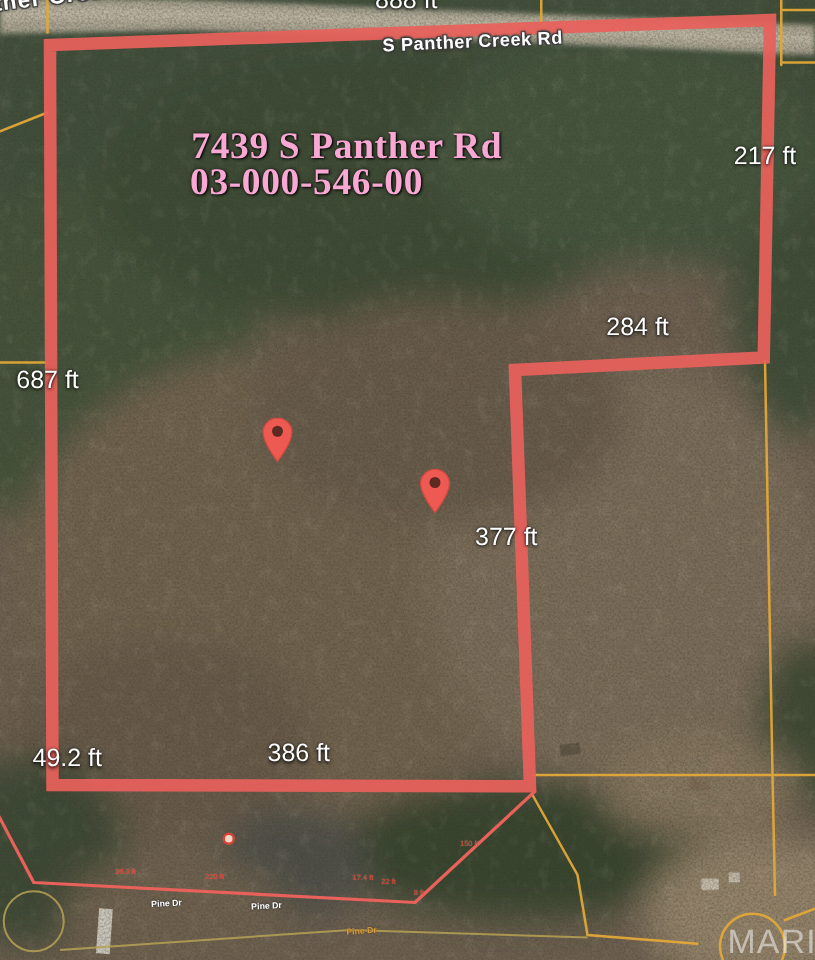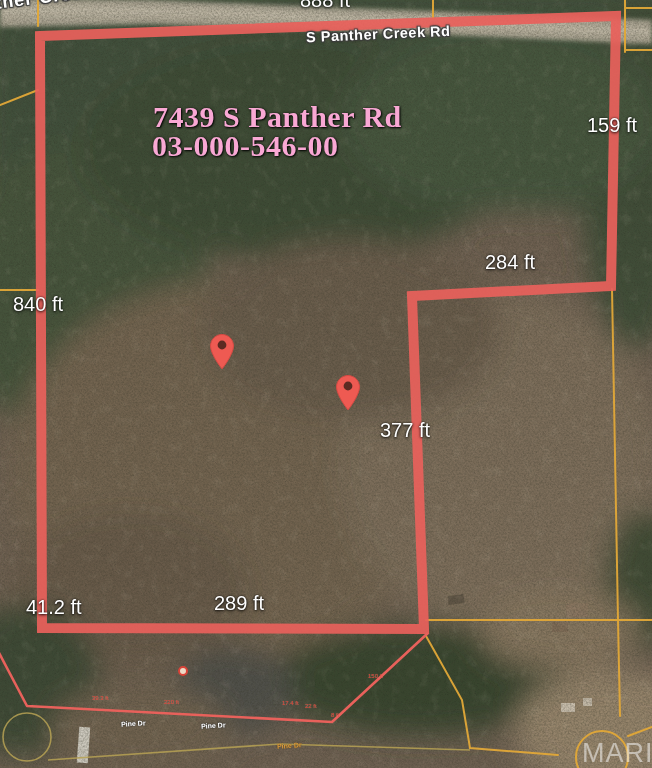--- a/index.html
+++ b/index.html
@@ -159,26 +159,26 @@
     <g transform="translate(348,387)">
       <path d="M0,-11.5 C-6.4,-11.5 -11.5,-6.4 -11.5,0 C-11.5,8.5 0,23 0,23 C0,23 11.5,8.5 11.5,0 C11.5,-6.4 6.4,-11.5 0,-11.5 Z" fill="#ee5a52" stroke="#d44a43" stroke-width="1"></path>
       <circle cx="0" cy="-1" r="4.4" fill="#5d2a22"></circle>
     </g>
   </svg>
 
   <div class="lbl road-label road-partial">ther Creek Rd</div>
   <div class="lbl road-label road-main">S Panther Creek Rd</div>
 
   <div class="lbl measure m-top">888 ft</div>
-  <div class="lbl measure m-right">159 ft</div>
+  <div class="lbl measure m-right">217 ft</div>
   <div class="lbl measure m-step">284 ft</div>
-  <div class="lbl measure m-left">840 ft</div>
+  <div class="lbl measure m-left">687 ft</div>
   <div class="lbl measure m-mid">377 ft</div>
-  <div class="lbl measure m-bl">41.2 ft</div>
-  <div class="lbl measure m-bottom">289 ft</div>
+  <div class="lbl measure m-bl">49.2 ft</div>
+  <div class="lbl measure m-bottom">386 ft</div>
 
   <div class="lbl parcel-label p1a">7439 S Panther Rd</div>
   <div class="lbl parcel-label p1b">03-000-546-00</div>
 
   <div class="lbl tiny-red t-a">39.3 ft</div>
   <div class="lbl tiny-red t-b">220 ft</div>
   <div class="lbl tiny-red t-c">17.4 ft</div>
   <div class="lbl tiny-red t-d">22 ft</div>
   <div class="lbl tiny-red t-e">150 ft</div>
   <div class="lbl tiny-red t-f">8 ft</div>

